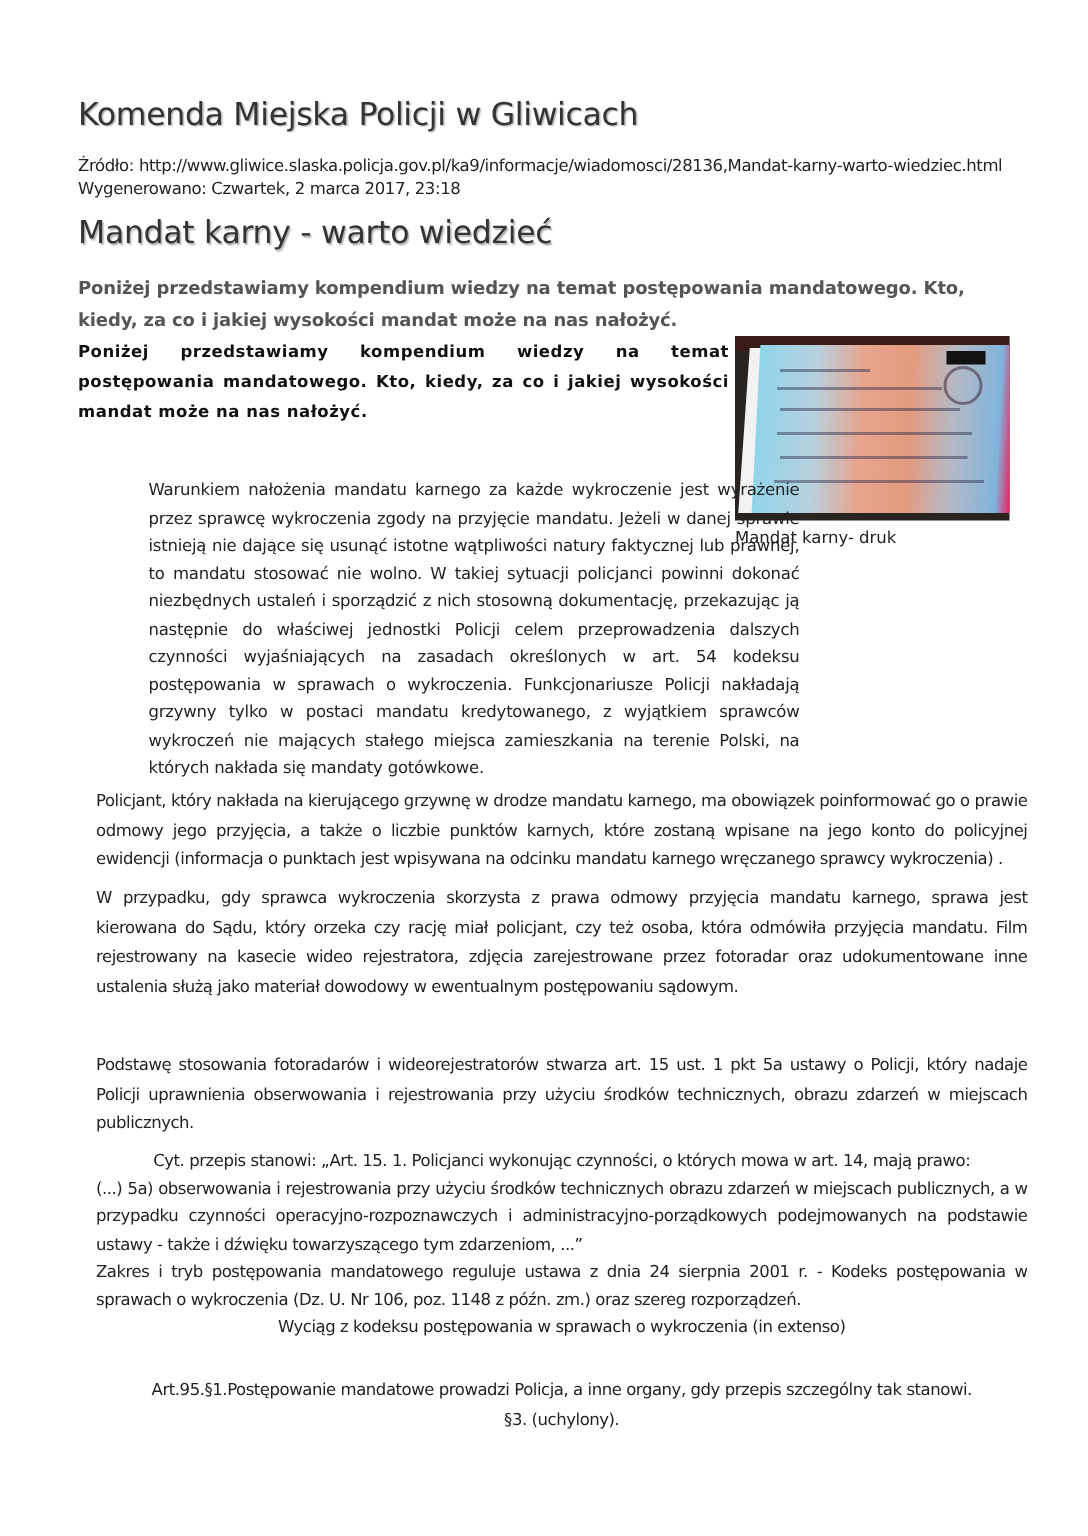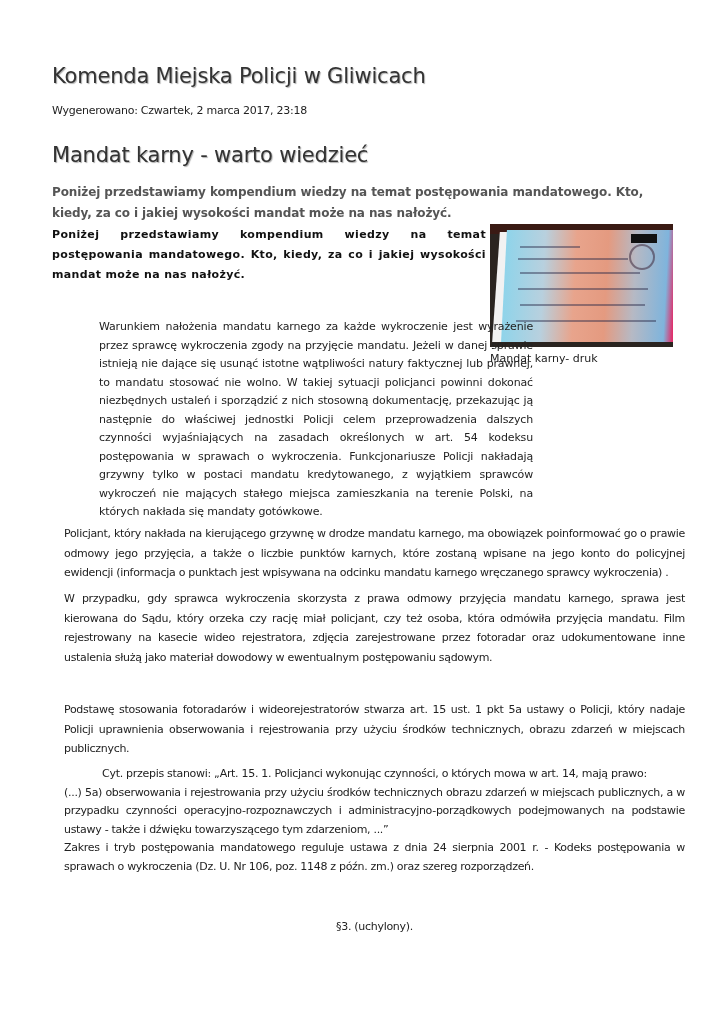--- a/index.html
+++ b/index.html
@@ -178,20 +178,21 @@
     .block-line { display: block; }
   </style>
 </head>
 <body>
 
 <div class="page">
 
   <h1 class="site-title">Komenda Miejska Policji w Gliwicach</h1>
 
   <div class="meta">
+    <div>Źródło: http://www.gliwice.slaska.policja.gov.pl/ka9/informacje/wiadomosci/28136,Mandat-karny-warto-wiedziec.html</div>
     <div>Wygenerowano: Czwartek, 2 marca 2017, 23:18</div>
   </div>
 
   <h2 class="article-title">Mandat karny - warto wiedzieć</h2>
 
   <div class="lead">Poniżej przedstawiamy kompendium wiedzy na temat postępowania mandatowego. Kto, kiedy, za co i jakiej wysokości mandat może na nas nałożyć.</div>
 
   <div class="lead2">Poniżej przedstawiamy kompendium wiedzy na temat postępowania mandatowego. Kto, kiedy, za co i jakiej wysokości mandat może na nas nałożyć.</div>
 
   <div class="figure">
@@ -214,19 +215,21 @@
   <div class="p-narrow">Warunkiem nałożenia mandatu karnego za każde wykroczenie jest wyrażenie przez sprawcę wykroczenia zgody na przyjęcie mandatu. Jeżeli w danej sprawie istnieją nie dające się usunąć istotne wątpliwości natury faktycznej lub prawnej, to mandatu stosować nie wolno. W takiej sytuacji policjanci powinni dokonać niezbędnych ustaleń i sporządzić z nich stosowną dokumentację, przekazując ją następnie do właściwej jednostki Policji celem przeprowadzenia dalszych czynności wyjaśniających na zasadach określonych w art. 54 kodeksu postępowania w sprawach o wykroczenia. Funkcjonariusze Policji nakładają grzywny tylko w postaci mandatu kredytowanego, z wyjątkiem sprawców wykroczeń nie mających stałego miejsca zamieszkania na terenie Polski, na których nakłada się mandaty gotówkowe.</div>
 
   <div class="p-wide p1">Policjant, który nakłada na kierującego grzywnę w drodze mandatu karnego, ma obowiązek poinformować go o prawie odmowy jego przyjęcia, a także o liczbie punktów karnych, które zostaną wpisane na jego konto do policyjnej ewidencji (informacja o punktach jest wpisywana na odcinku mandatu karnego wręczanego sprawcy wykroczenia) .</div>
   <div class="p-wide p2">W przypadku, gdy sprawca wykroczenia skorzysta z prawa odmowy przyjęcia mandatu karnego, sprawa jest kierowana do Sądu, który orzeka czy rację miał policjant, czy też osoba, która odmówiła przyjęcia mandatu. Film rejestrowany na kasecie wideo rejestratora, zdjęcia zarejestrowane przez fotoradar oraz udokumentowane inne ustalenia służą jako materiał dowodowy w ewentualnym postępowaniu sądowym.</div>
   <div class="p-wide p3">Podstawę stosowania fotoradarów i wideorejestratorów stwarza art. 15 ust. 1 pkt 5a ustawy o Policji, który nadaje Policji uprawnienia obserwowania i rejestrowania przy użyciu środków technicznych, obrazu zdarzeń w miejscach publicznych.</div>
 
   <div class="p-wide p4">
     <span class="block-line last-line">Cyt. przepis stanowi: „Art. 15. 1. Policjanci wykonując czynności, o których mowa w art. 14, mają prawo:</span>
     <span class="block-line">(...) 5a) obserwowania i rejestrowania przy użyciu środków technicznych obrazu zdarzeń w miejscach publicznych, a w przypadku czynności operacyjno-rozpoznawczych i administracyjno-porządkowych podejmowanych na podstawie ustawy - także i dźwięku towarzyszącego tym zdarzeniom, ...”</span>
     <span class="block-line">Zakres i tryb postępowania mandatowego reguluje ustawa z dnia 24 sierpnia 2001 r. - Kodeks postępowania w sprawach o wykroczenia (Dz. U. Nr 106, poz. 1148 z późn. zm.) oraz szereg rozporządzeń.</span>
+    <span class="block-line last-line">Wyciąg z kodeksu postępowania w sprawach o wykroczenia (in extenso)</span>
   </div>
 
   <div class="p-wide p5">
+    <span class="block-line last-line">Art.95.§1.Postępowanie mandatowe prowadzi Policja, a inne organy, gdy przepis szczególny tak stanowi.</span>
     <span class="block-line last-line">§3. (uchylony).</span>
   </div>
 
 </div>
 
 </body></html>

